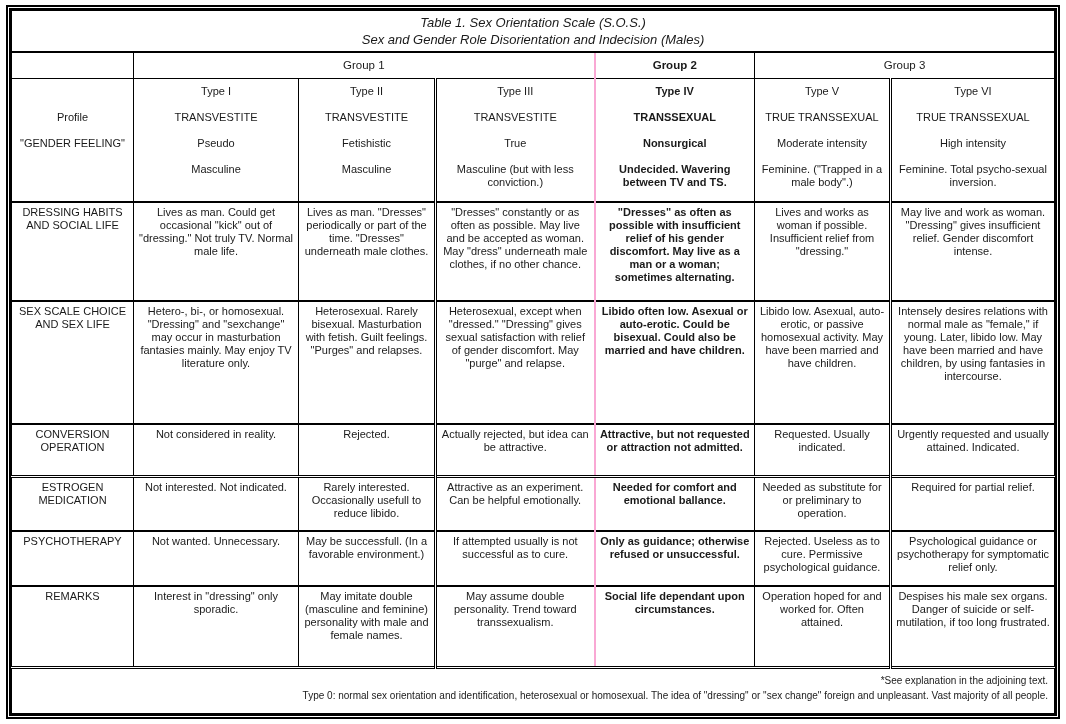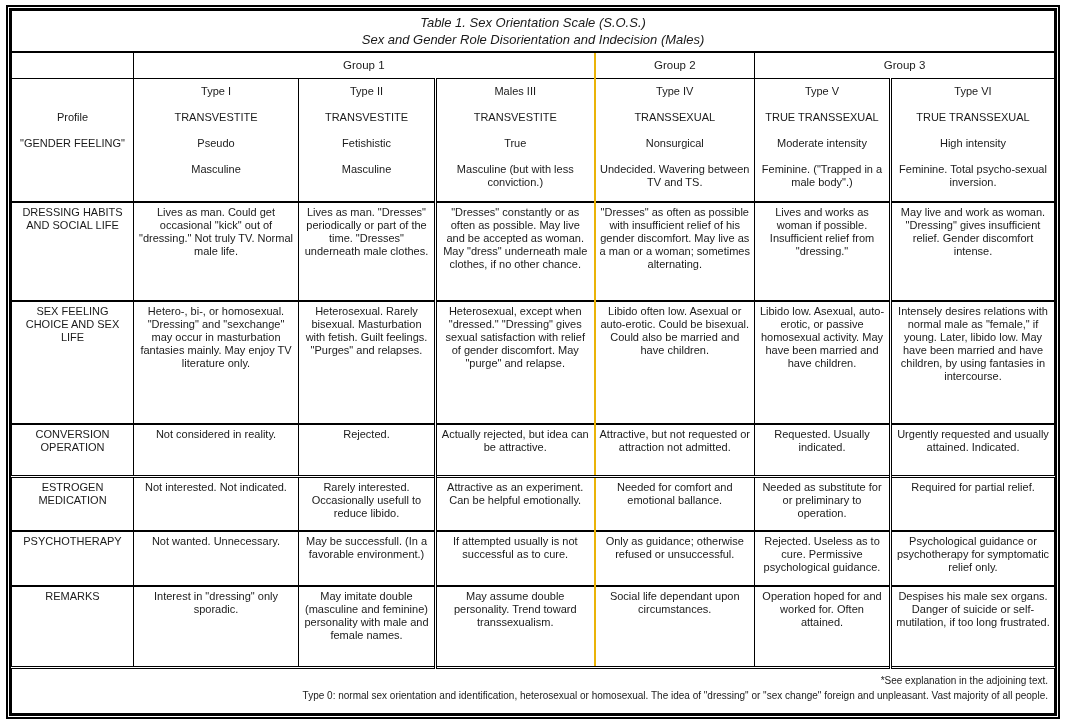--- a/index.html
+++ b/index.html
@@ -30,21 +30,21 @@
     border: 1px solid #000;
     font-size: 11px;
     line-height: 13px;
     text-align: center;
     vertical-align: top;
     padding: 3px 4px;
     overflow: hidden;
     word-wrap: break-word;
   }
   
-  td.bl2 { border-left: 2px solid #eab308; }
+  td.bl2 { border-left: 2px solid #f9a8d4; font-weight: bold; }
   td.bld { border-left: 3px double #000; }
   
   tr.sept > td { border-top: 2px solid #000; margin-top: 9px; }
   tr.sepd > td { border-top: 3px double #000; }
 
   td.title-cell {
     border-bottom: 2px solid #000;
     vertical-align: middle;
     font-weight: normal;
     font-style: italic;
@@ -125,21 +125,21 @@
         <td>
           <div class="pstack">
             <div>Type II</div>
             <div>TRANSVESTITE</div>
             <div>Fetishistic</div>
             <div>Masculine</div>
           </div>
         </td>
         <td class="bld">
           <div class="pstack">
-            <div>Males III</div>
+            <div>Type III</div>
             <div>TRANSVESTITE</div>
             <div>True</div>
             <div>Masculine (but with less conviction.)</div>
           </div>
         </td>
         <td class="bl2">
           <div class="pstack">
             <div>Type IV</div>
             <div>TRANSSEXUAL</div>
             <div>Nonsurgical</div>
@@ -168,21 +168,21 @@
         <td class="row-label">DRESSING HABITS AND SOCIAL LIFE</td>
         <td>Lives as man. Could get occasional "kick" out of "dressing." Not truly TV. Normal male life.</td>
         <td>Lives as man. "Dresses" periodically or part of the time. "Dresses" underneath male clothes.</td>
         <td class="bld">"Dresses" constantly or as often as possible. May live and be accepted as woman. May "dress" underneath male clothes, if no other chance.</td>
         <td class="bl2">"Dresses" as often as possible with insufficient relief of his gender discomfort. May live as a man or a woman; sometimes alternating.</td>
         <td>Lives and works as woman if possible. Insufficient relief from "dressing."</td>
         <td class="bld">May live and work as woman. "Dressing" gives insufficient relief. Gender discomfort intense.</td>
       </tr>
 
       <tr class="sept" style="height:118px">
-        <td class="row-label">SEX FEELING CHOICE AND SEX LIFE</td>
+        <td class="row-label">SEX SCALE CHOICE AND SEX LIFE</td>
         <td>Hetero-, bi-, or homosexual. "Dressing" and "sexchange" may occur in masturbation fantasies mainly. May enjoy TV literature only.</td>
         <td>Heterosexual. Rarely bisexual. Masturbation with fetish. Guilt feelings. "Purges" and relapses.</td>
         <td class="bld">Heterosexual, except when "dressed." "Dressing" gives sexual satisfaction with relief of gender discomfort. May "purge" and relapse.</td>
         <td class="bl2">Libido often low. Asexual or auto-erotic. Could be bisexual. Could also be married and have children.</td>
         <td>Libido low. Asexual, auto-erotic, or passive homosexual activity. May have been married and have children.</td>
         <td class="bld">Intensely desires relations with normal male as "female," if young. Later, libido low. May have been married and have children, by using fantasies in intercourse.</td>
       </tr>
 
 
       <tr class="sept" style="height:50px">

